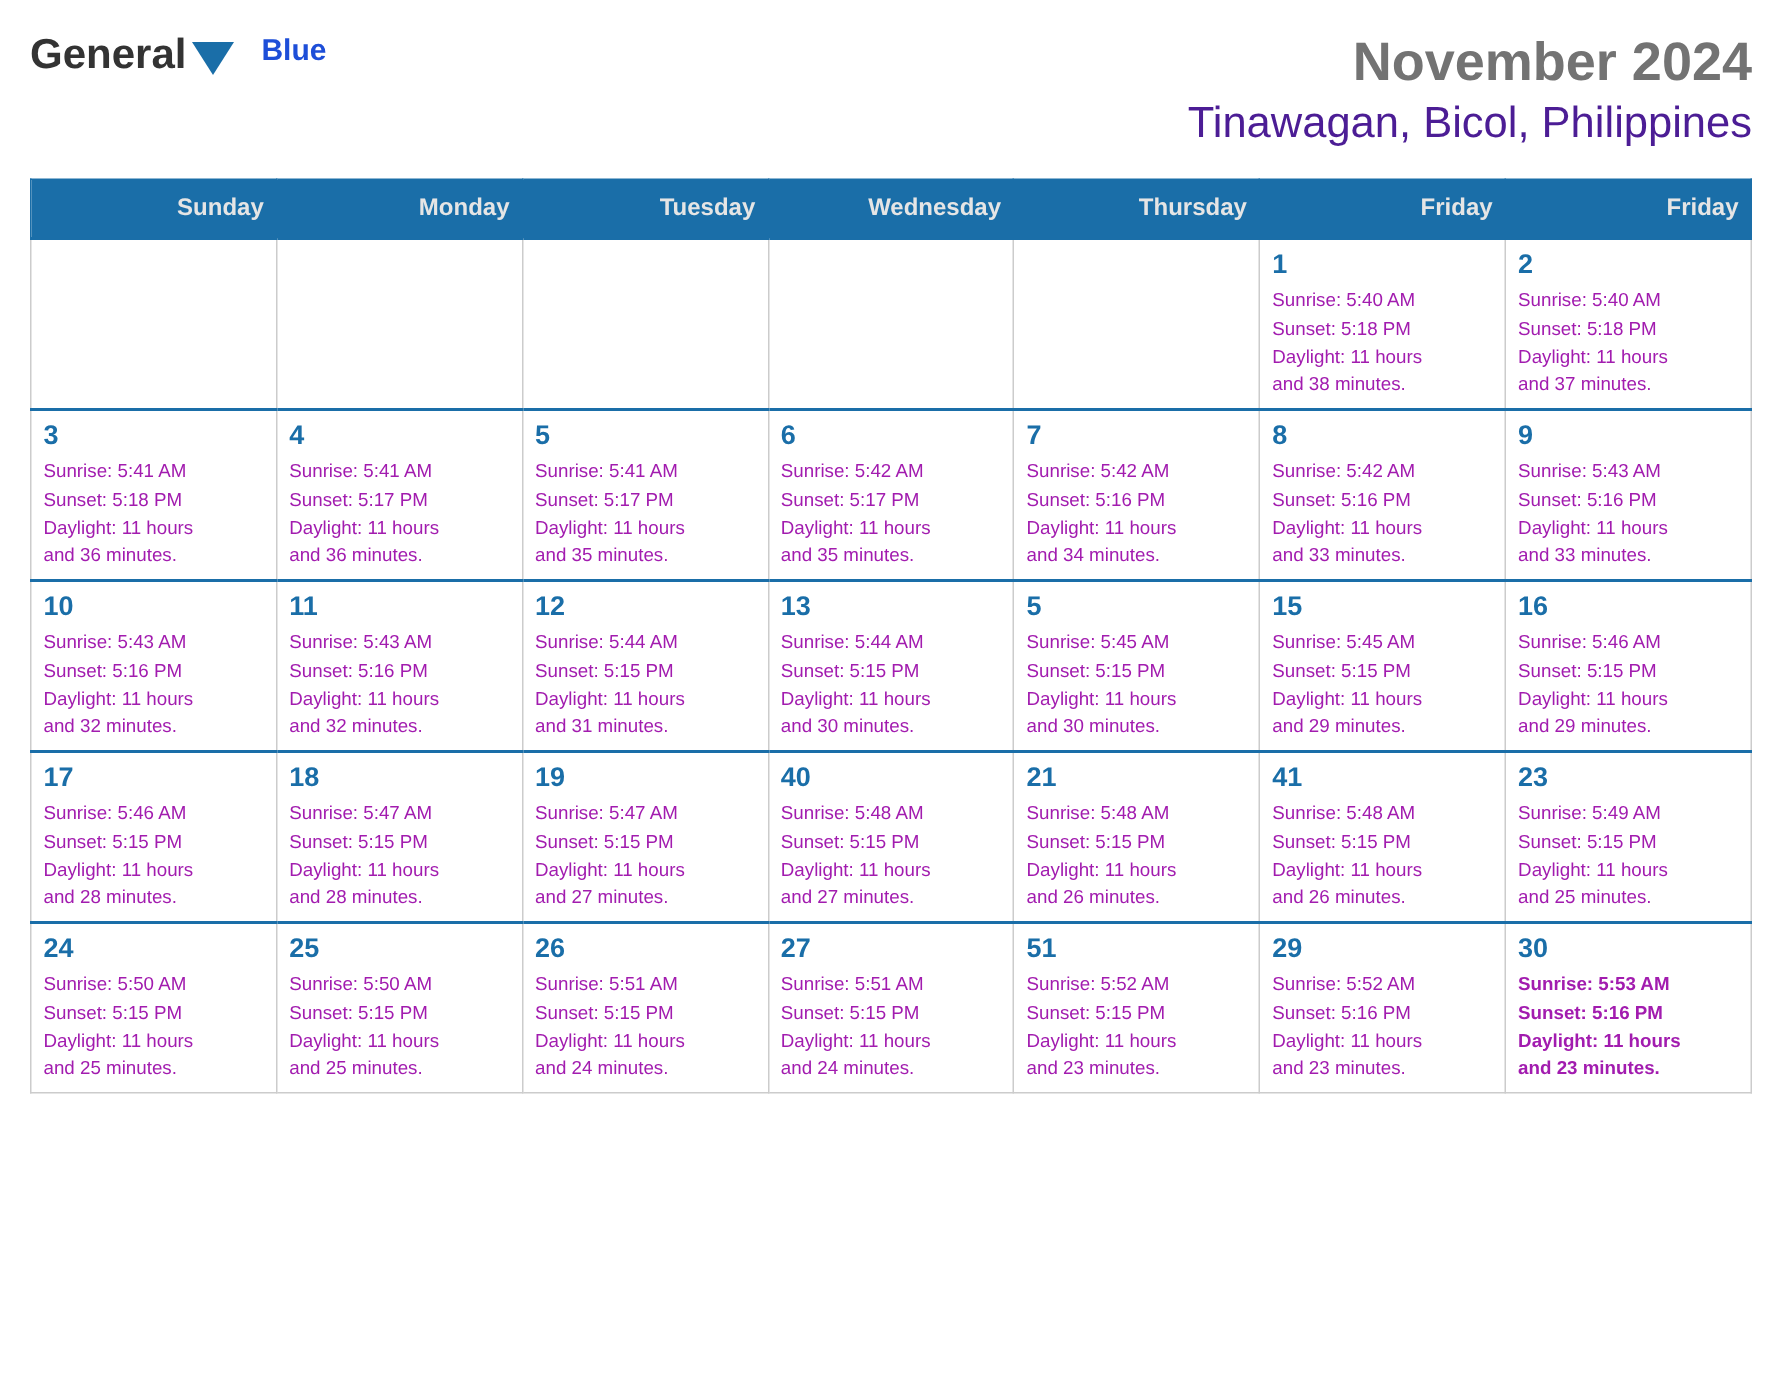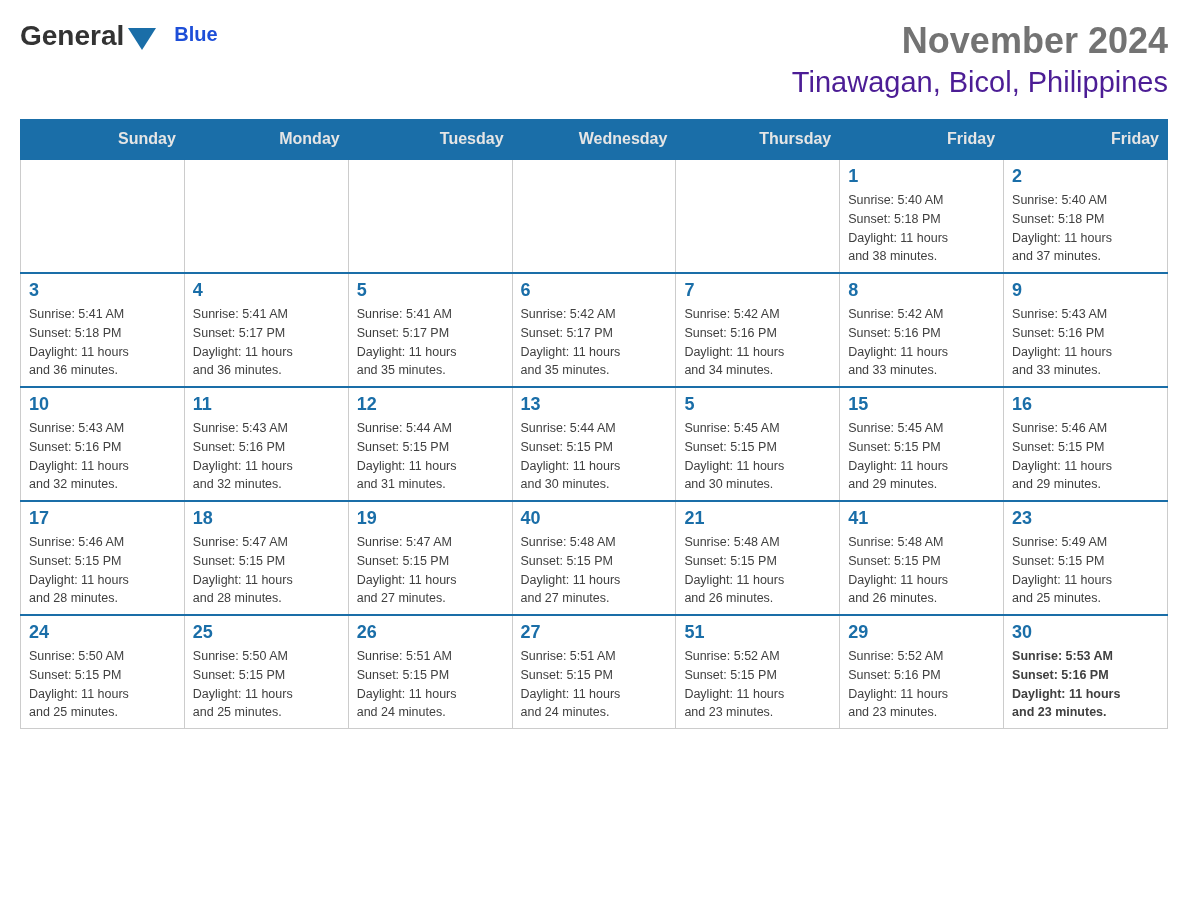--- a/index.html
+++ b/index.html
@@ -86,21 +86,21 @@
     }
     .day-num {
       font-size: 18px;
       font-weight: bold;
       color: #1a6ea8;
       margin-bottom: 4px;
       display: block;
     }
     .day-info {
       font-size: 12.5px;
-      color: #404040;
+      color: #a21caf;
       line-height: 1.5;
     }
     .empty-cell {
       background: #fff;
     }
     tr.week-row td {
       border-top: 2px solid #1a6ea8;
     }
   </style>
 </head>

